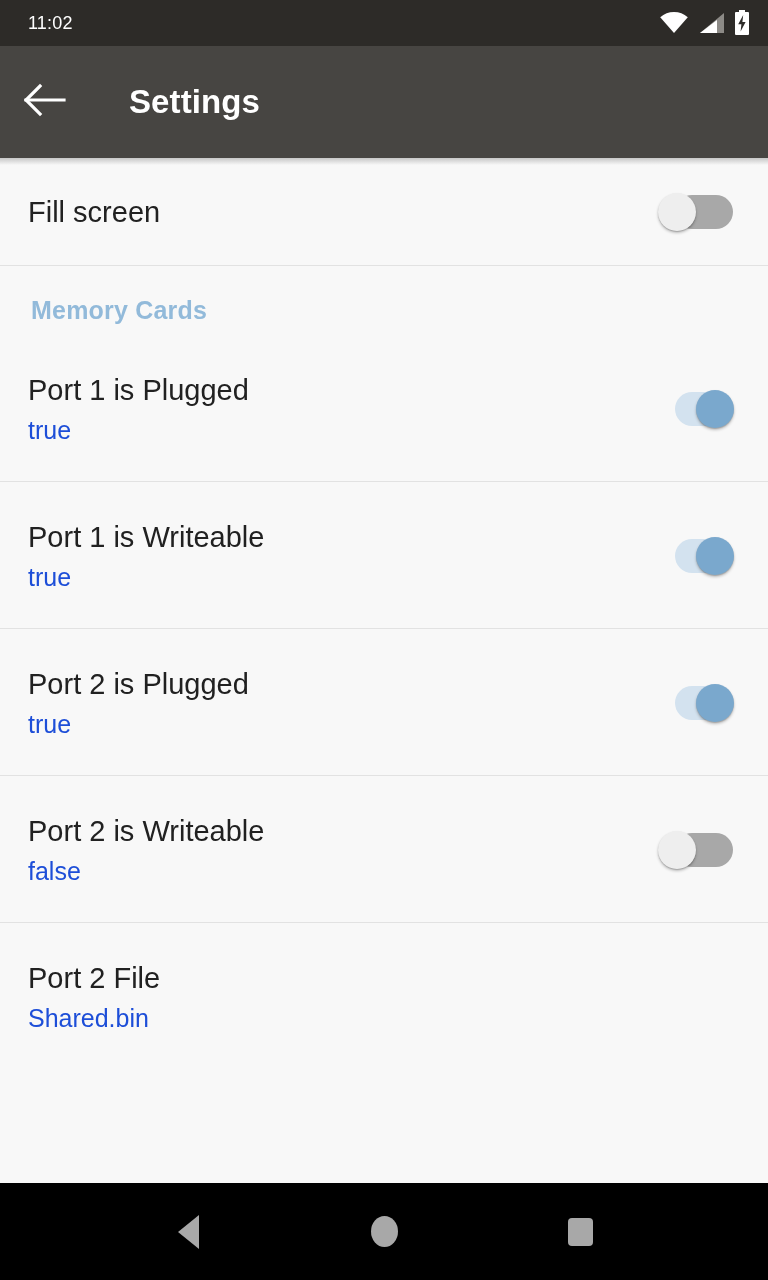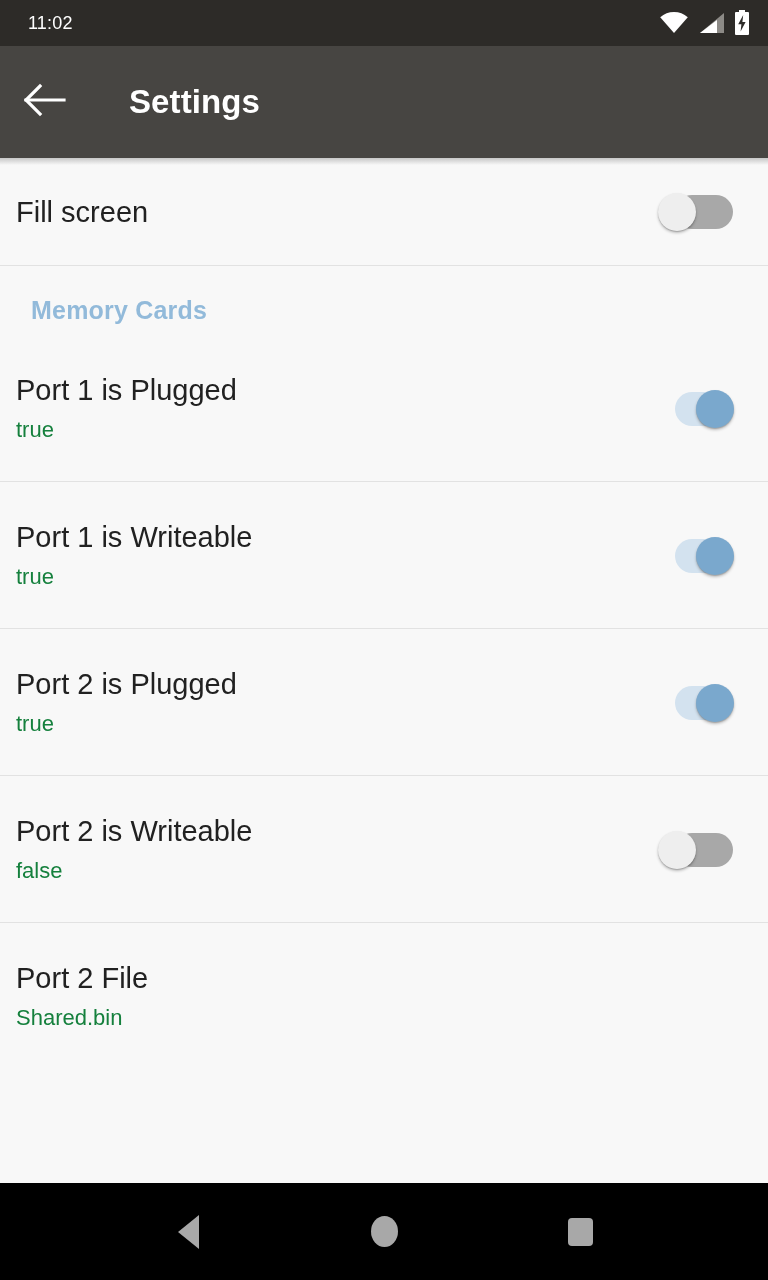--- a/index.html
+++ b/index.html
@@ -85,21 +85,21 @@
   .content {
     flex: 1 1 auto;
     background: #f8f8f8;
     overflow: hidden;
     position: relative;
   }
   .row {
     position: relative;
     display: flex;
     align-items: center;
-    padding: 0 34px 0 16px;
+    padding: 0 34px 0 28px;
     box-sizing: border-box;
     min-height: 108px;
     background: #f8f8f8;
   }
   .row.tall { min-height: 147px; }
   .row.divider-below::after {
     content: "";
     position: absolute;
     left: 0; right: 0; bottom: 0;
     height: 1px;
@@ -112,22 +112,22 @@
     flex-direction: column;
     justify-content: center;
   }
   .row-title {
     color: #212121;
     font-size: 29px;
     line-height: 34px;
     font-weight: 400;
   }
   .row-sub {
-    color: #15803d;
-    font-size: 22px;
+    color: #1d4ed8;
+    font-size: 25px;
     line-height: 30px;
     margin-top: 8px;
   }
   .section-header {
     padding: 30px 35px 10px 31px;
     background: #f8f8f8;
   }
   .section-header-text {
     color: #92bada;
     font-size: 25px;

